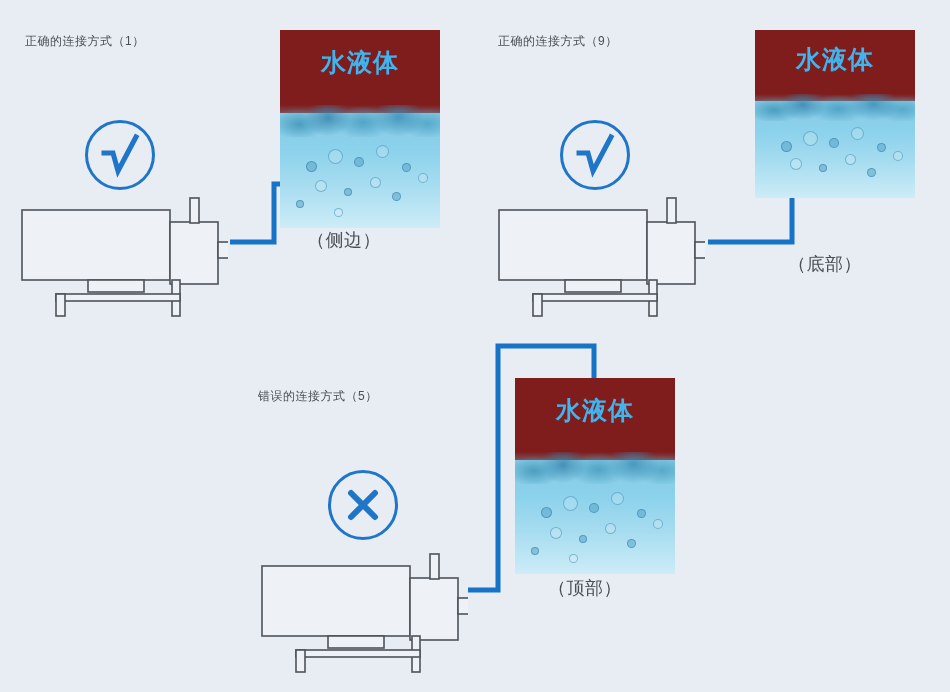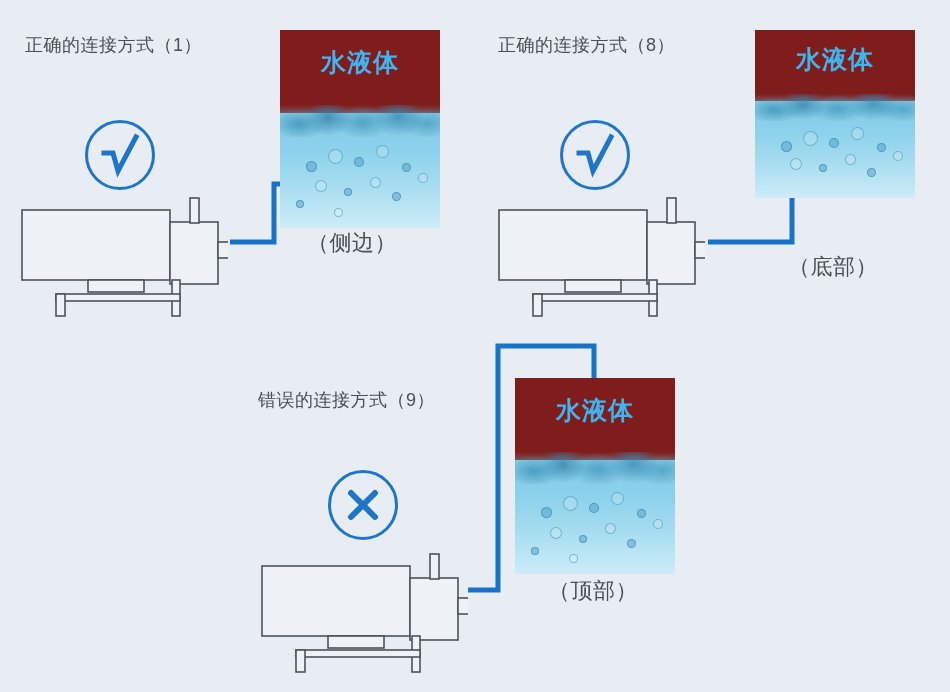--- a/index.html
+++ b/index.html
@@ -17,28 +17,28 @@
   .canvas {
     position: relative;
     width: 950px;
     height: 692px;
   }
   .panel {
     position: absolute;
   }
   .panel-title {
     position: absolute;
-    font-size: 18px;
+    font-size: 12px;
     color: #4a4f55;
     white-space: nowrap;
     letter-spacing: 0.5px;
   }
   .caption {
     position: absolute;
-    font-size: 22px;
+    font-size: 18px;
     color: #4a4f55;
     white-space: nowrap;
     letter-spacing: 0.5px;
   }
   
   .tank {
     position: absolute;
     background: #7f1d1d;
     overflow: hidden;
   }
@@ -162,21 +162,21 @@
       <div class="bub" style="left:86%;top:72%;width:8px;height:8px;"></div>
       <div class="bub solid" style="left:10%;top:86%;width:6px;height:6px;"></div>
       <div class="bub" style="left:34%;top:90%;width:7px;height:7px;"></div>
     </div>
 
     <div class="caption" style="left:307px; top:228px;">（侧边）</div>
   </div>
 
   <div class="panel" style="left:480px; top:0; width:470px; height:300px;">
 
-    <div class="panel-title" style="left:18px; top:33px;">正确的连接方式（8）</div>
+    <div class="panel-title" style="left:18px; top:33px;">正确的连接方式（9）</div>
 
     <div class="badge" style="left:80px; top:120px; width:70px; height:70px;">
       <svg width="64" height="64" viewBox="0 0 64 64">
         <path d="M16 30 H25 L30 48 L48 14" fill="none" stroke="#1f76c8" stroke-width="5" stroke-linecap="square" stroke-linejoin="miter"></path>
       </svg>
     </div>
 
     <div class="pump" style="left:15px; top:196px;">
       <svg width="210" height="122" viewBox="0 0 210 122">
         <g fill="#eef2f7" stroke="#4d5359" stroke-width="1.6">
@@ -212,21 +212,21 @@
       <div class="bub" style="left:56%;top:74%;width:9px;height:9px;"></div>
       <div class="bub solid" style="left:70%;top:82%;width:7px;height:7px;"></div>
       <div class="bub" style="left:86%;top:72%;width:8px;height:8px;"></div>
     </div>
 
     <div class="caption" style="left:308px; top:228px;margin-top:24px;">（底部）</div>
   </div>
 
   <div class="panel" style="left:240px; top:340px; width:470px; height:352px;">
 
-    <div class="panel-title" style="left:18px; top:48px;">错误的连接方式（9）</div>
+    <div class="panel-title" style="left:18px; top:48px;">错误的连接方式（5）</div>
 
     <div class="badge" style="left:88px; top:130px; width:70px; height:70px;">
       <svg width="64" height="64" viewBox="0 0 64 64">
         <path d="M20 20 L44 44 M44 20 L20 44" fill="none" stroke="#1f76c8" stroke-width="6" stroke-linecap="round"></path>
       </svg>
     </div>
 
     <div class="pump" style="left:18px; top:212px;">
       <svg width="210" height="122" viewBox="0 0 210 122">
         <g fill="#eef2f7" stroke="#4d5359" stroke-width="1.6">

